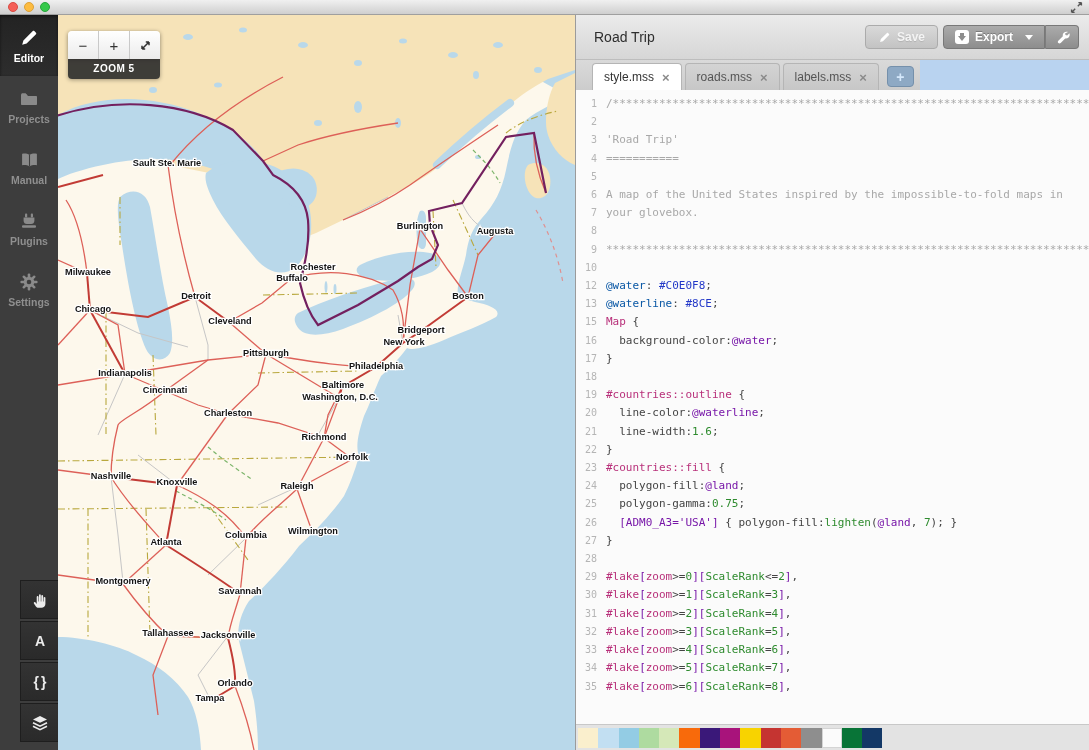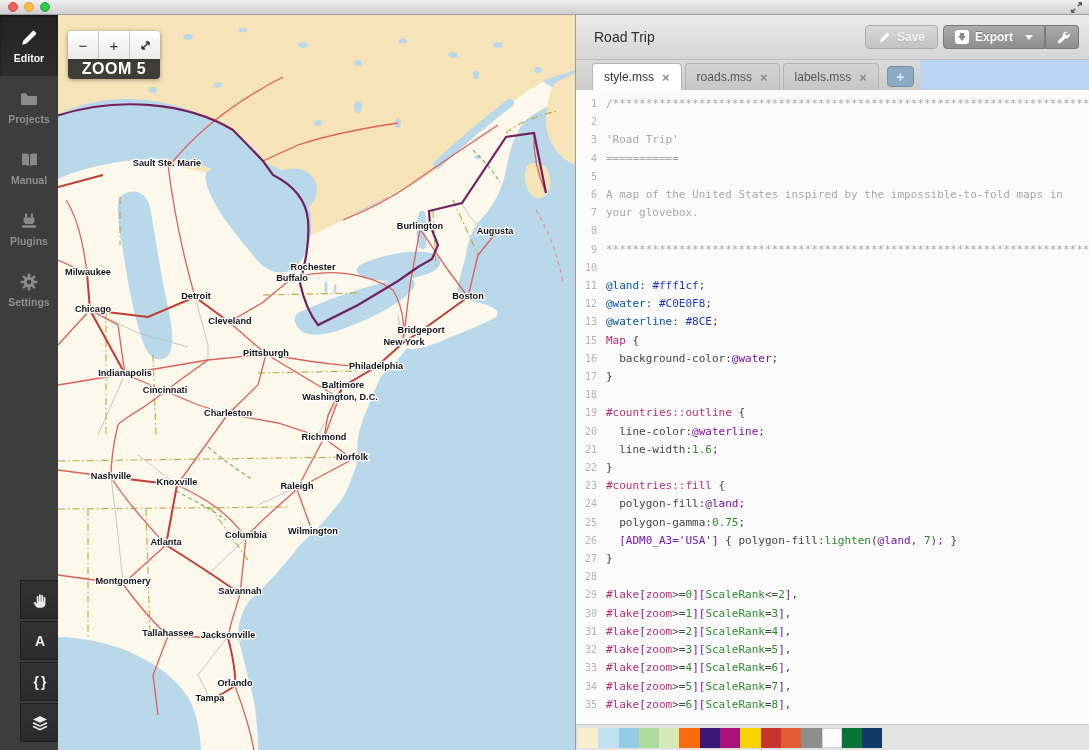--- a/index.html
+++ b/index.html
@@ -31,21 +31,21 @@
   .tool-glyph { font-size:14px; letter-spacing:-1px; }
 
   
   .map { width:517px; position:relative; overflow:hidden; background:#fdf8ec; flex:none; }
   .map svg.basemap { position:absolute; left:0; top:0; }
   .city-label { font-family:"Liberation Sans",sans-serif; font-size:9.2px; font-weight:bold; fill:#141414; stroke:#ffffff; stroke-width:2.4px; paint-order:stroke; text-anchor:middle; }
   .zoomctl { position:absolute; left:10px; top:16px; width:92px; z-index:5; }
   .zoom-btns { display:flex; border-radius:4px 4px 0 0; overflow:hidden; box-shadow:0 1px 4px rgba(0,0,0,.45); }
   .zbtn { flex:1; height:28px; background:linear-gradient(#ffffff,#ebebeb); border-right:1px solid #c9c9c9; display:flex; align-items:center; justify-content:center; font-size:15px; color:#333; cursor:pointer; }
   .zbtn:last-child { border-right:none; }
-  .zoom-label { height:20px; background:rgba(42,42,42,.9); border-radius:0 0 4px 4px; color:#fff; font-size:16px; font-weight:bold; text-align:center; line-height:20px; letter-spacing:.5px; box-shadow:0 1px 4px rgba(0,0,0,.35); }
+  .zoom-label { height:20px; background:rgba(42,42,42,.9); border-radius:0 0 4px 4px; color:#fff; font-size:10px; font-weight:bold; text-align:center; line-height:20px; letter-spacing:.5px; box-shadow:0 1px 4px rgba(0,0,0,.35); }
 
   
   .editor { width:514px; flex:none; display:flex; flex-direction:column; border-left:1px solid #9b9b9b; background:#fafafa; }
   .ed-header { height:45px; flex:none; background:linear-gradient(#ebebeb,#d6d6d6); border-bottom:1px solid #bdbdbd; display:flex; align-items:center; padding:0 10px 0 18px; }
   .ed-title { font-size:14px; color:#2e2e2e; }
   .ed-actions { margin-left:auto; display:flex; gap:5px; align-items:center; }
   .btn { height:24px; display:flex; align-items:center; gap:6px; font-size:12px; font-weight:bold; color:#fff; cursor:pointer; }
   .btn-save { padding:0 12px; border-radius:4px; background:linear-gradient(#d9d9d9,#c3c3c3); border:1px solid #ababab; color:#f4f4f4; text-shadow:0 1px 1px rgba(0,0,0,.12); }
   .btn-group { display:flex; }
   .btn-export { padding:0 11px; border-radius:4px 0 0 4px; background:linear-gradient(#ababab,#8d8d8d); border:1px solid #787878; text-shadow:0 -1px 0 rgba(0,0,0,.25); }
@@ -411,21 +411,20 @@
         <div class="cl"><span class="n">1</span><span class="t"><span class="tk-c">/*******************************************************************************************</span></span></div>
         <div class="cl"><span class="n">2</span><span class="t"></span></div>
         <div class="cl"><span class="n">3</span><span class="t"><span class="tk-c">'Road Trip'</span></span></div>
         <div class="cl"><span class="n">4</span><span class="t"><span class="tk-c">===========</span></span></div>
         <div class="cl"><span class="n">5</span><span class="t"></span></div>
         <div class="cl"><span class="n">6</span><span class="t"><span class="tk-c">A map of the United States inspired by the impossible-to-fold maps in</span></span></div>
         <div class="cl"><span class="n">7</span><span class="t"><span class="tk-c">your glovebox.</span></span></div>
         <div class="cl"><span class="n">8</span><span class="t"></span></div>
         <div class="cl"><span class="n">9</span><span class="t"><span class="tk-c">*******************************************************************************************</span></span></div>
         <div class="cl"><span class="n">10</span><span class="t"></span></div>
-        <div class="cl"><span class="n">11</span><span class="t"><span class="tk-v">@land</span><span class="tk-p">: </span><span class="tk-h">#fff1cf</span><span class="tk-p">;</span></span></div>
         <div class="cl"><span class="n">12</span><span class="t"><span class="tk-v">@water</span><span class="tk-p">: </span><span class="tk-h">#C0E0F8</span><span class="tk-p">;</span></span></div>
         <div class="cl"><span class="n">13</span><span class="t"><span class="tk-v">@waterline</span><span class="tk-p">: </span><span class="tk-h">#8CE</span><span class="tk-p">;</span></span></div>
         <div class="cl"><span class="n">15</span><span class="t"><span class="tk-k">Map</span><span class="tk-p"> {</span></span></div>
         <div class="cl"><span class="n">16</span><span class="t"><span class="tk-p">  background-color:</span><span class="tk-u">@water</span><span class="tk-p">;</span></span></div>
         <div class="cl"><span class="n">17</span><span class="t"><span class="tk-p">}</span></span></div>
         <div class="cl"><span class="n">18</span><span class="t"></span></div>
         <div class="cl"><span class="n">19</span><span class="t"><span class="tk-k">#countries::outline</span><span class="tk-p"> {</span></span></div>
         <div class="cl"><span class="n">20</span><span class="t"><span class="tk-p">  line-color:</span><span class="tk-u">@waterline</span><span class="tk-p">;</span></span></div>
         <div class="cl"><span class="n">21</span><span class="t"><span class="tk-p">  line-width:</span><span class="tk-g">1.6</span><span class="tk-p">;</span></span></div>
         <div class="cl"><span class="n">22</span><span class="t"><span class="tk-p">}</span></span></div>

